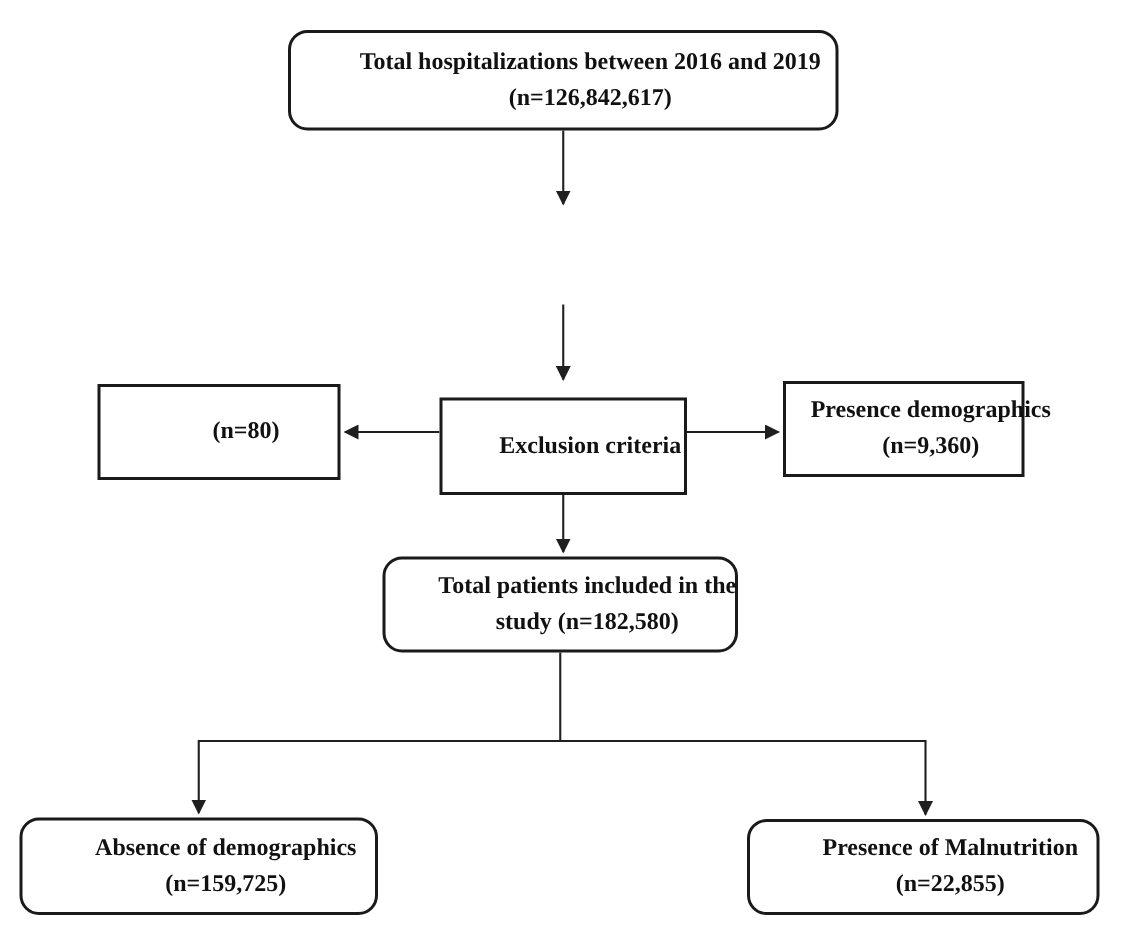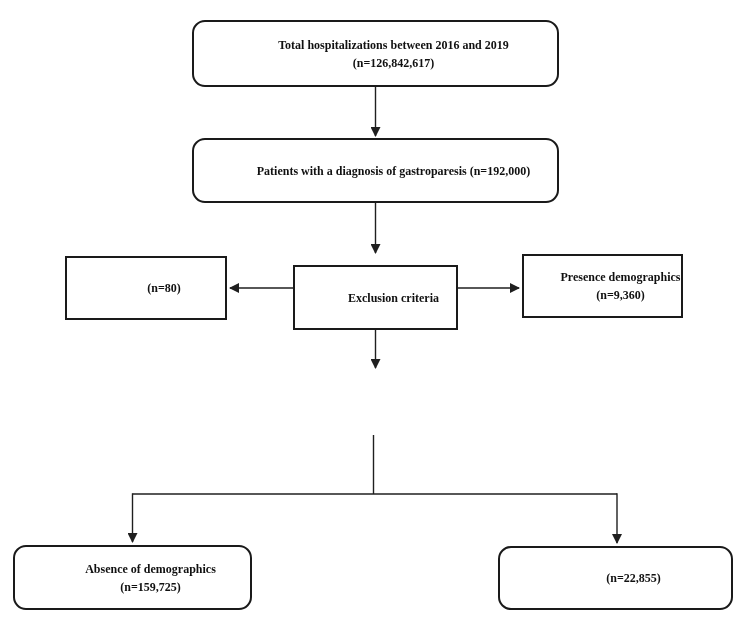--- a/index.html
+++ b/index.html
@@ -33,21 +33,21 @@
     position: absolute;
     display: flex;
     flex-direction: column;
     align-items: center;
     justify-content: center;
     text-align: center;
     background: var(--background);
     border: 2px solid var(--border_color);
     color: var(--text_color);
     font-weight: bold;
-    font-size: 12px;
+    font-size: 16px;
     line-height: 1.5;
     white-space: nowrap;
     padding-left: 36px;
   }
   .rounded { border-radius: 13px; }
   .square  { border-radius: 0; }
 </style>
 </head>
 <body>
 
@@ -77,40 +77,42 @@
     <line class="conn" x1="132.5" y1="493.3" x2="132.5" y2="542" marker-end="url(#arrow)"></line>
 
     <line class="conn" x1="617" y1="493.3" x2="617" y2="543" marker-end="url(#arrow)"></line>
   </svg>
 
   <div class="box rounded" style="left:192px; top:20px; width:367px; height:67px">
     <span>Total hospitalizations between 2016 and 2019</span>
     <span>(n=126,842,617)</span>
   </div>
 
-  <div class="box rounded" style="left:192px; top:138px; width:367px; height:65px">
-    <span>Patients with a diagnosis of gastroparesis (n=192,000)</span>
-  </div>
 
   <div class="box square" style="left:65px; top:256px; width:162px; height:64px">
     <span>(n=80)</span>
   </div>
 
   <div class="box square" style="left:293px; top:265px; width:165px; height:65px">
     <span>Exclusion criteria</span>
   </div>
 
   <div class="box square" style="left:522px; top:254px; width:161px; height:64px">
     <span>Presence demographics</span>
     <span>(n=9,360)</span>
   </div>
 
+  <div class="box rounded" style="left:255px; top:371px; width:237px; height:64px">
+    <span>Total patients included in the</span>
+    <span>study (n=182,580)</span>
+  </div>
 
   <div class="box rounded" style="left:13px; top:545px; width:239px; height:65px">
     <span>Absence of demographics</span>
     <span>(n=159,725)</span>
   </div>
 
   <div class="box rounded" style="left:498px; top:546px; width:235px; height:64px">
+    <span>Presence of Malnutrition</span>
     <span>(n=22,855)</span>
   </div>
 
 </div>
 
 </body></html>

